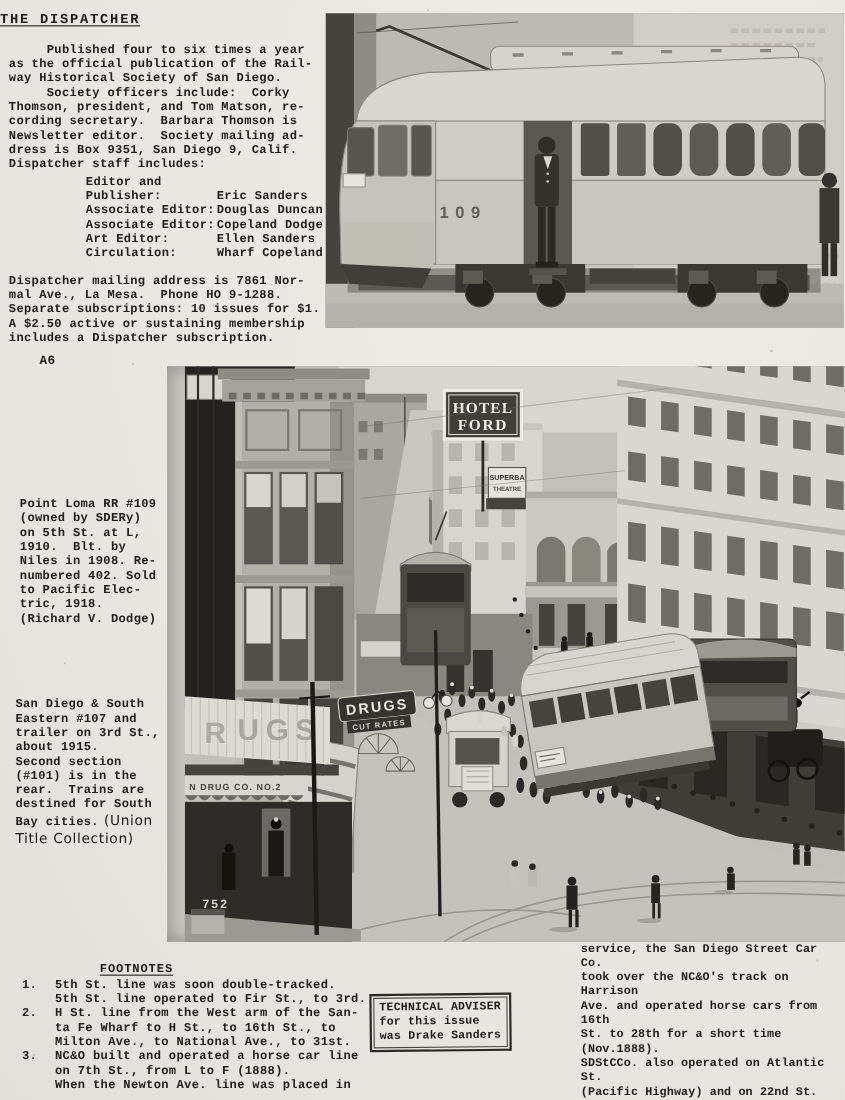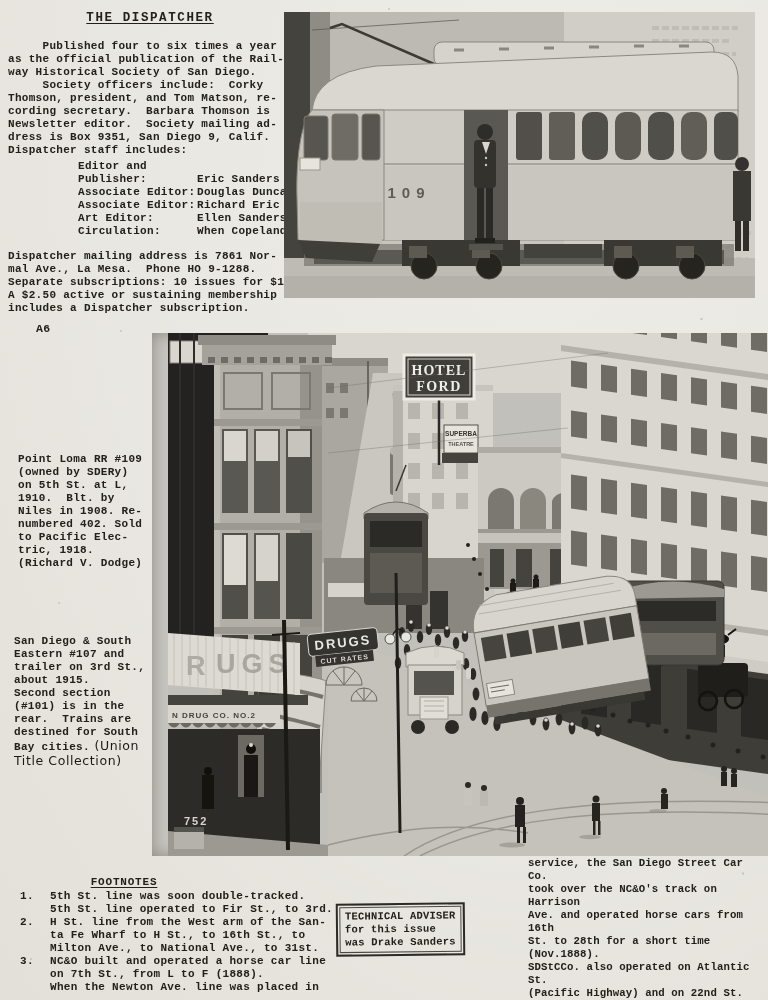--- a/index.html
+++ b/index.html
@@ -3,21 +3,21 @@
 <meta charset="utf-8">
 <style>
   html,body{margin:0;padding:0;}
   #page{position:relative;width:768px;height:1000px;overflow:hidden;
     background:#e9e7e1;
     background-image:radial-gradient(ellipse at 70% 15%, #eeece6 0%, #e9e7e1 55%, #e2e0d9 100%);
     font-family:"Liberation Mono","DejaVu Sans Mono",monospace;}
   .abs{position:absolute;}
   .tw{font-weight:bold;font-size:11px;line-height:13px;letter-spacing:.3px;
       color:#22201a;white-space:pre-wrap;}
-  .title{width:300px;text-align:center;font-size:12.5px;letter-spacing:1.6px;
+  .title{width:300px;text-align:left;font-size:12.5px;letter-spacing:1.6px;
       text-decoration:underline;text-underline-offset:2px;}
   .staff-row{display:flex;height:13px;padding-left:32px;}
   .staff-role{width:119px;flex:none;}
   .fn-item{display:flex;}
   .fn-num{width:30px;flex:none;}
   .fn-text{flex:1;}
   .fn-right .tw{font-size:10.7px;letter-spacing:.1px;line-height:13px;}
   .hand{font-family:"DejaVu Sans",sans-serif;font-size:12.5px;font-weight:normal;
       letter-spacing:.6px;color:#1c1a14;}
   .adviser{border:2px solid #2c2a25;box-shadow:inset 0 0 0 1.5px #e9e7e1, inset 0 0 0 2.5px #4a4843;
@@ -60,41 +60,41 @@
     <div class="staff-row">
         <span class="tw staff-role">Publisher:</span>
         <span class="tw">Eric Sanders</span>
       </div>
     <div class="staff-row">
         <span class="tw staff-role">Associate Editor:</span>
         <span class="tw">Douglas Duncan</span>
       </div>
     <div class="staff-row">
         <span class="tw staff-role">Associate Editor:</span>
-        <span class="tw">Richard Eric</span>
+        <span class="tw">Copeland Dodge</span>
       </div>
     <div class="staff-row">
         <span class="tw staff-role">Art Editor:</span>
         <span class="tw">Ellen Sanders</span>
       </div>
     <div class="staff-row">
         <span class="tw staff-role">Circulation:</span>
-        <span class="tw">When Copeland</span>
+        <span class="tw">Wharf Copeland</span>
       </div>
   </div>
 
   <div class="abs tw" style="left:8px;top:250px;width:292px;">Dispatcher mailing address is 7861 Nor-
 mal Ave., La Mesa.  Phone HO 9-1288.
 Separate subscriptions: 10 issues for $1.
 A $2.50 active or sustaining membership
 includes a Dispatcher subscription.</div>
 
   <div class="abs tw" style="left:36px;top:322px;font-size:11.5px;">A6</div>
 
-  <figure class="photo abs" style="left:284px;top:12px;width:471px;height:286px;">
+  <figure class="photo abs" style="left:296px;top:12px;width:471px;height:286px;">
     <svg viewBox="0 0 471 286" width="471" height="286">
       <rect x="0" y="0" width="471" height="286" fill="#c7c5bf"></rect>
       <rect x="0" y="0" width="471" height="130" fill="#bcbab3"></rect>
       <rect x="280" y="0" width="191" height="286" fill="#d0cec7"></rect>
       <rect x="0" y="0" width="26" height="286" fill="#45433e"></rect>
       <rect x="26" y="0" width="20" height="244" fill="#8f8c85"></rect>
       <g>
         <path d="M368,16h86 M368,29h80 M368,42h84 M368,55h78 M368,68h86 M368,81h74 M368,94h82 M368,107h70 M368,120h80" stroke="#97948c" stroke-width="4" stroke-dasharray="7 3" opacity=".28" fill="none"></path>
         <path d="M398,208h62 M398,221h70 M398,234h58 M398,247h66 M398,260h54" stroke="#9a978f" stroke-width="4" stroke-dasharray="6 3" opacity=".22" fill="none"></path>
       </g>

